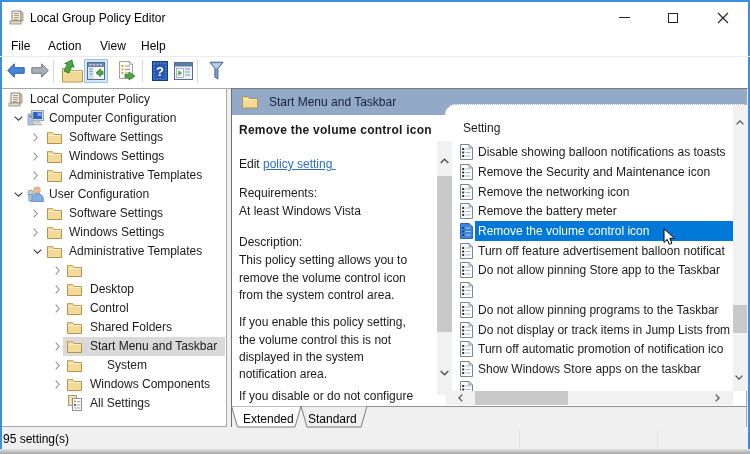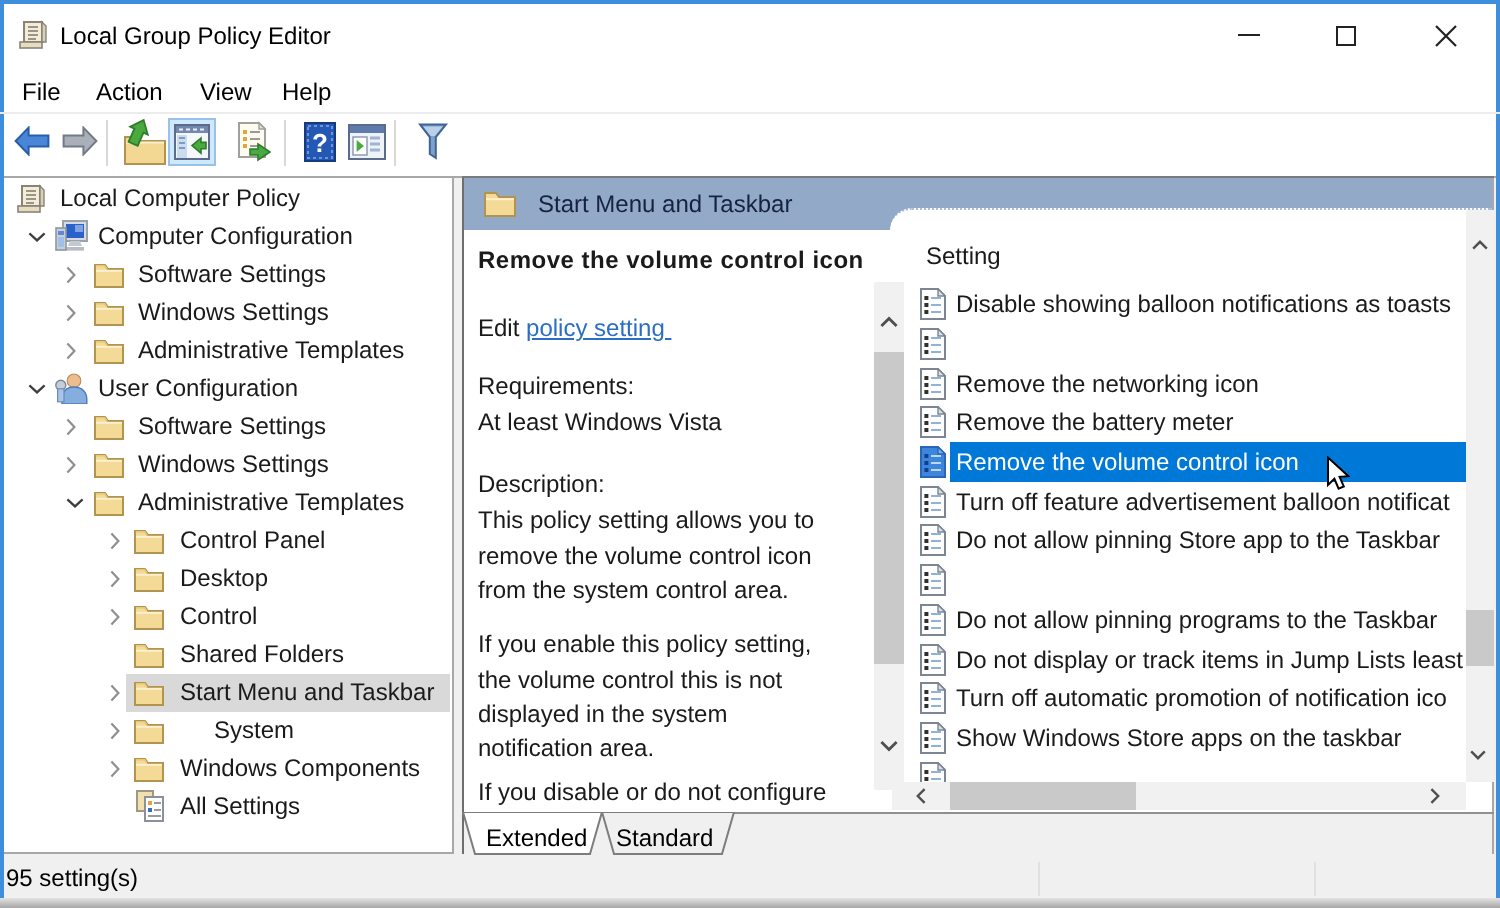--- a/index.html
+++ b/index.html
@@ -226,21 +226,20 @@
           <path d="M0.7,0.7 L4.2,4.5 L0.7,8.3" fill="none" stroke="#8f8f8f" stroke-width="1.1"></path>
         </svg>
       </div>
       <div class="abs" style="left:65px;top:171.5px;height:19px;display:flex;align-items:center;">
         <svg width="15" height="13" viewBox="0 0 15 13">
           <path d="M0.5,1.5 h5 l1.5,2 h7.5 v9 h-14 z" fill="#f3da96" stroke="#b2944e"></path>
           <path d="M1,4.4 h13" stroke="#fbf0cf" stroke-width="1"></path>
           <path d="M0.9,1.9 h4.4 l1.2,1.6" fill="none" stroke="#e8c77a" stroke-width="0.8"></path>
         </svg>
       </div>
-      <div class="txt" style="left:88px;top:171.5px;height:19px;display:flex;align-items:center;color:#1a1a1a;">Control Panel</div>
       <div class="abs" style="left:53px;top:190.5px;height:19px;display:flex;align-items:center;">
         <svg width="5" height="9" viewBox="0 0 5 9">
           <path d="M0.7,0.7 L4.2,4.5 L0.7,8.3" fill="none" stroke="#8f8f8f" stroke-width="1.1"></path>
         </svg>
       </div>
       <div class="abs" style="left:65px;top:190.5px;height:19px;display:flex;align-items:center;">
         <svg width="15" height="13" viewBox="0 0 15 13">
           <path d="M0.5,1.5 h5 l1.5,2 h7.5 v9 h-14 z" fill="#f3da96" stroke="#b2944e"></path>
           <path d="M1,4.4 h13" stroke="#fbf0cf" stroke-width="1"></path>
           <path d="M0.9,1.9 h4.4 l1.2,1.6" fill="none" stroke="#e8c77a" stroke-width="0.8"></path>
@@ -373,20 +372,21 @@
       <div class="abs" style="left:14px;top:23.94999999999999px;height:20px;display:flex;align-items:center;">
         <svg width="13" height="16" viewBox="0 0 13 16">
           <path d="M0.5,0.5 h8.5 l3.5,3.5 v11.5 h-12 z" fill="#fff" stroke="#7b8594"></path>
           <path d="M9,0.5 l3.5,3.5 h-3.5 z" fill="#dde2ea" stroke="#7b8594" stroke-width="0.7"></path>
           <rect x="2.2" y="4" width="2" height="2" fill="#2f2f2f"></rect>
           <rect x="2.2" y="7.5" width="2" height="2" fill="#2f2f2f"></rect>
           <rect x="2.2" y="11" width="2" height="2" fill="#2f2f2f"></rect>
           <path d="M5.5,5 h5 M5.5,8.5 h5 M5.5,12 h5" stroke="#8fb2d8" stroke-width="0.9"></path>
         </svg>
       </div>
+      <div class="txt" style="left:32px;top:23.94999999999999px;height:20px;display:flex;align-items:center;color:#1a1a1a;">Remove the Security and Maintenance icon</div>
       <div class="abs" style="left:14px;top:43.650000000000006px;height:20px;display:flex;align-items:center;">
         <svg width="13" height="16" viewBox="0 0 13 16">
           <path d="M0.5,0.5 h8.5 l3.5,3.5 v11.5 h-12 z" fill="#fff" stroke="#7b8594"></path>
           <path d="M9,0.5 l3.5,3.5 h-3.5 z" fill="#dde2ea" stroke="#7b8594" stroke-width="0.7"></path>
           <rect x="2.2" y="4" width="2" height="2" fill="#2f2f2f"></rect>
           <rect x="2.2" y="7.5" width="2" height="2" fill="#2f2f2f"></rect>
           <rect x="2.2" y="11" width="2" height="2" fill="#2f2f2f"></rect>
           <path d="M5.5,5 h5 M5.5,8.5 h5 M5.5,12 h5" stroke="#8fb2d8" stroke-width="0.9"></path>
         </svg>
       </div>
@@ -460,21 +460,21 @@
       <div class="abs" style="left:14px;top:181.54999999999995px;height:20px;display:flex;align-items:center;">
         <svg width="13" height="16" viewBox="0 0 13 16">
           <path d="M0.5,0.5 h8.5 l3.5,3.5 v11.5 h-12 z" fill="#fff" stroke="#7b8594"></path>
           <path d="M9,0.5 l3.5,3.5 h-3.5 z" fill="#dde2ea" stroke="#7b8594" stroke-width="0.7"></path>
           <rect x="2.2" y="4" width="2" height="2" fill="#2f2f2f"></rect>
           <rect x="2.2" y="7.5" width="2" height="2" fill="#2f2f2f"></rect>
           <rect x="2.2" y="11" width="2" height="2" fill="#2f2f2f"></rect>
           <path d="M5.5,5 h5 M5.5,8.5 h5 M5.5,12 h5" stroke="#8fb2d8" stroke-width="0.9"></path>
         </svg>
       </div>
-      <div class="txt" style="left:32px;top:181.54999999999995px;height:20px;display:flex;align-items:center;color:#1a1a1a;">Do not display or track items in Jump Lists least</div>
+      <div class="txt" style="left:32px;top:181.54999999999995px;height:20px;display:flex;align-items:center;color:#1a1a1a;">Do not display or track items in Jump Lists from</div>
       <div class="abs" style="left:14px;top:201.25px;height:20px;display:flex;align-items:center;">
         <svg width="13" height="16" viewBox="0 0 13 16">
           <path d="M0.5,0.5 h8.5 l3.5,3.5 v11.5 h-12 z" fill="#fff" stroke="#7b8594"></path>
           <path d="M9,0.5 l3.5,3.5 h-3.5 z" fill="#dde2ea" stroke="#7b8594" stroke-width="0.7"></path>
           <rect x="2.2" y="4" width="2" height="2" fill="#2f2f2f"></rect>
           <rect x="2.2" y="7.5" width="2" height="2" fill="#2f2f2f"></rect>
           <rect x="2.2" y="11" width="2" height="2" fill="#2f2f2f"></rect>
           <path d="M5.5,5 h5 M5.5,8.5 h5 M5.5,12 h5" stroke="#8fb2d8" stroke-width="0.9"></path>
         </svg>
       </div>

